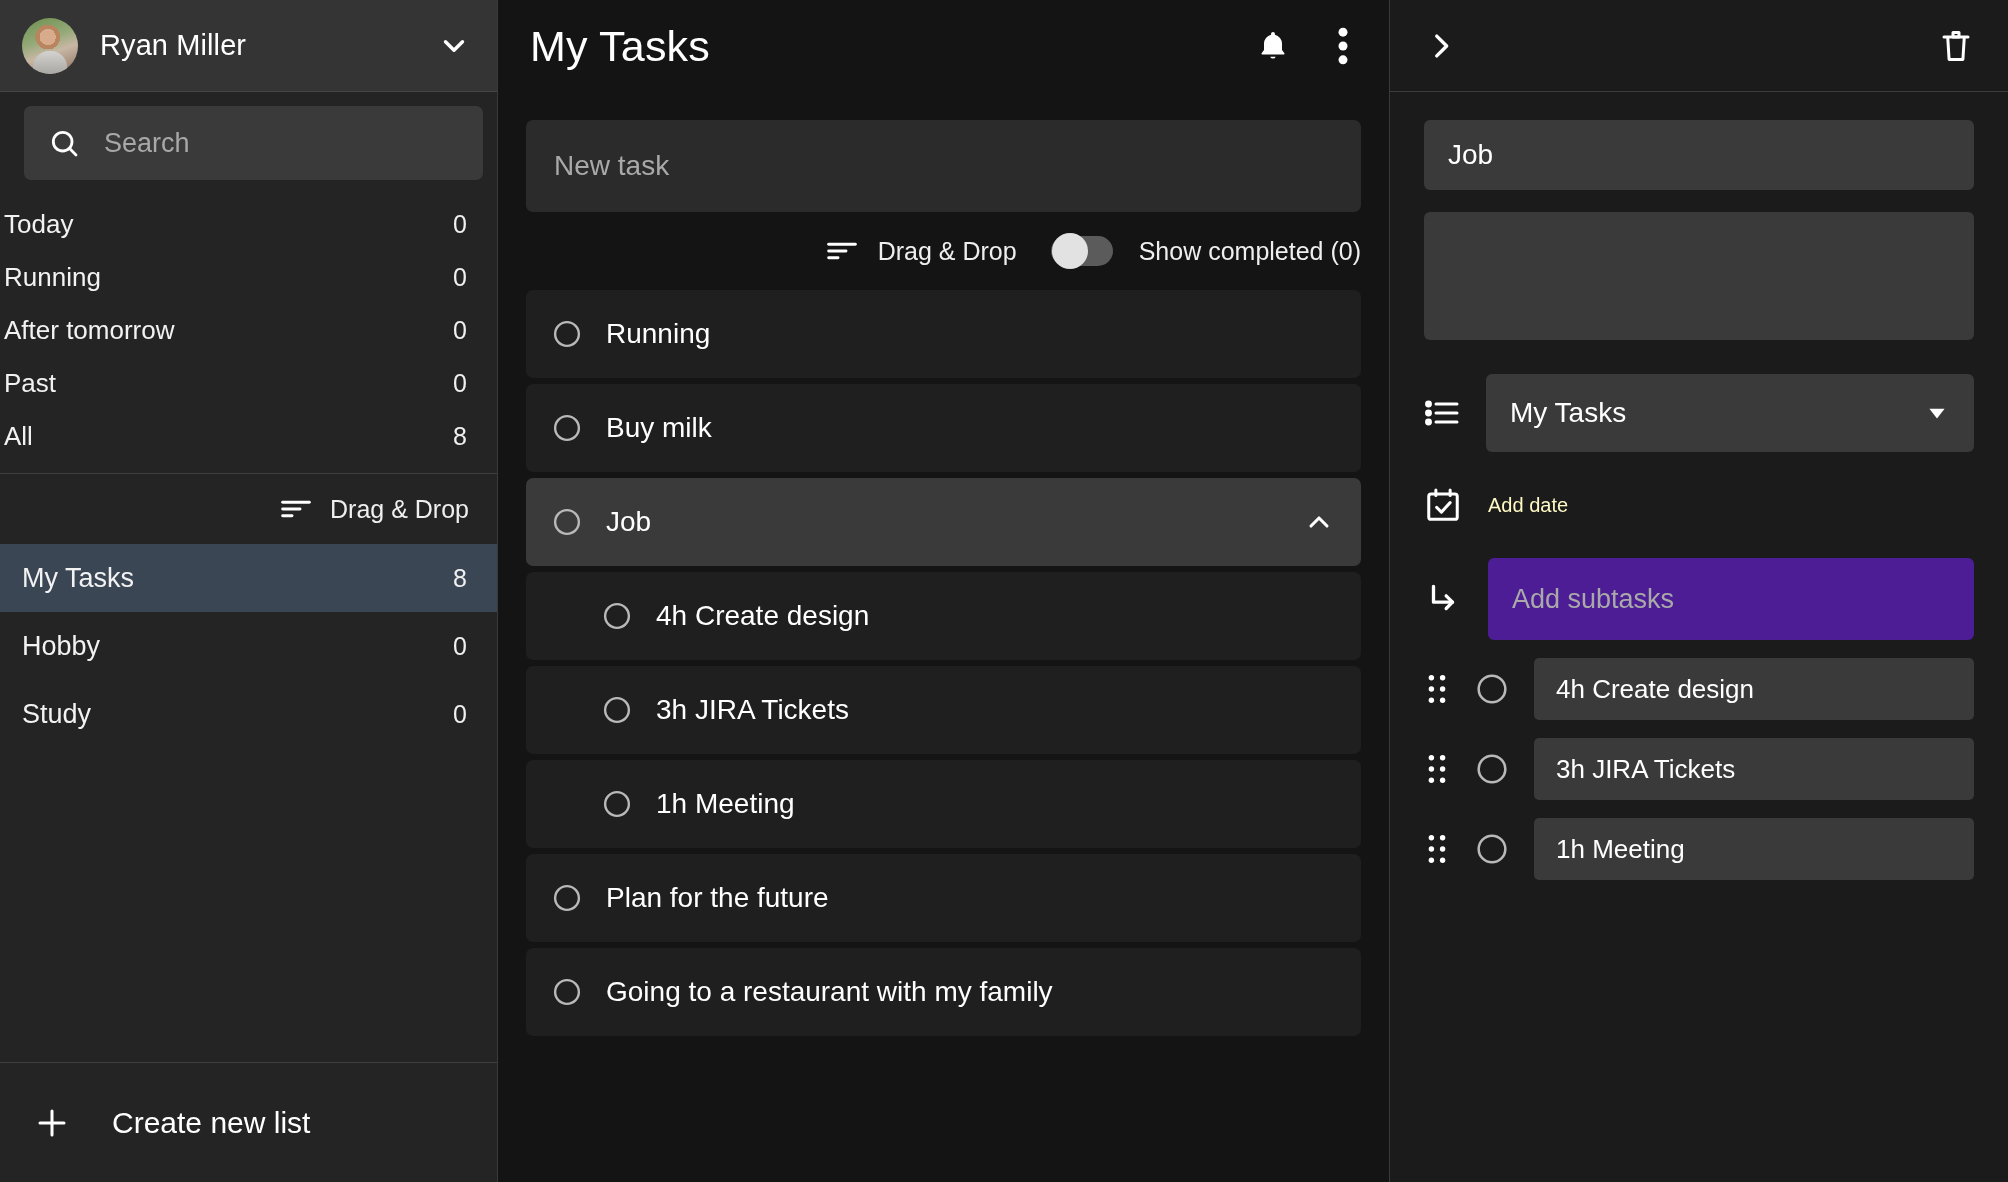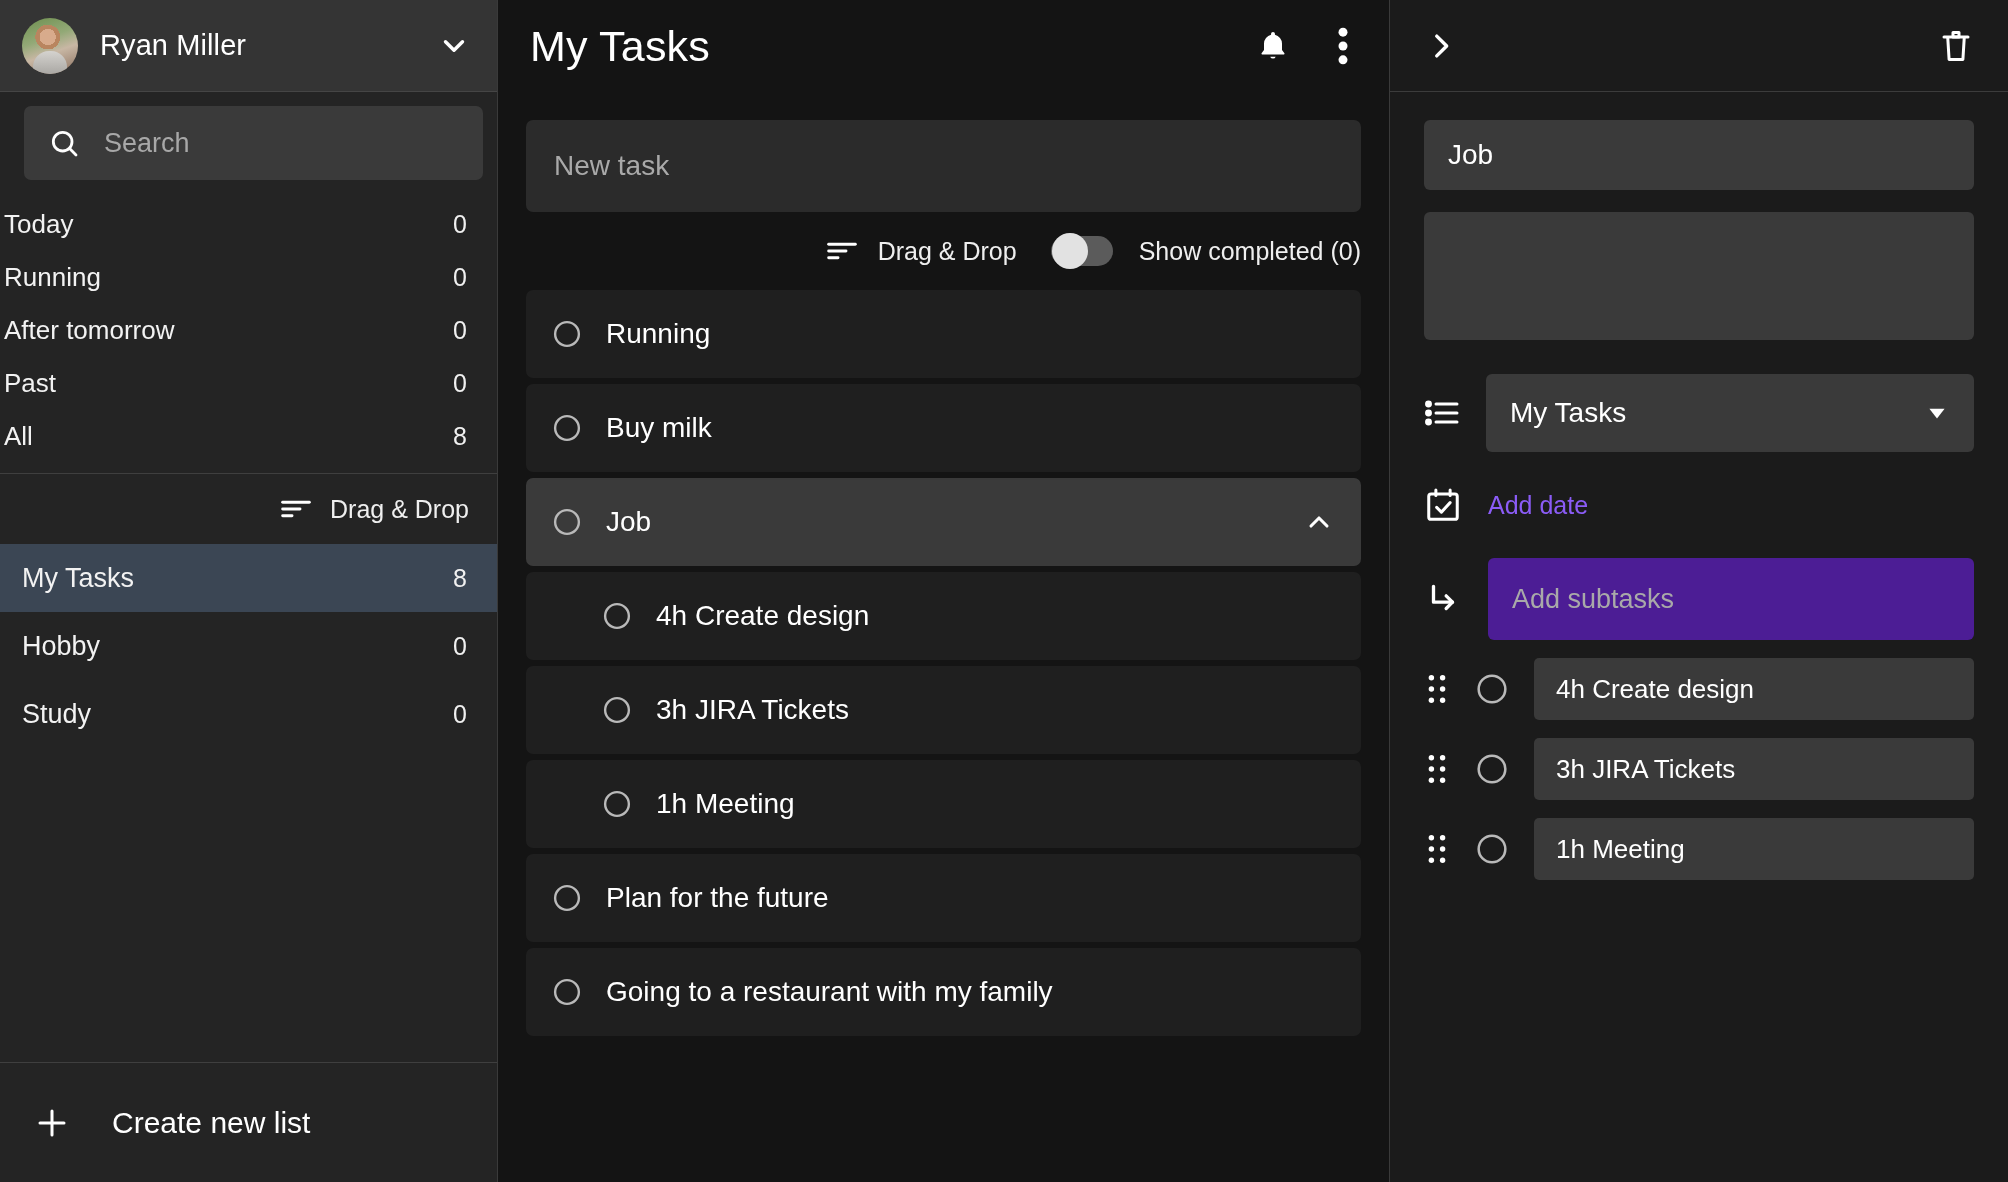--- a/index.html
+++ b/index.html
@@ -155,21 +155,21 @@
   }
   .detail-row {
     display: flex; align-items: center; margin-top: 34px; gap: 26px;
   }
   .select-box {
     flex: 1 1 auto; height: 78px; background: #3a3a3a; border-radius: 6px;
     display: flex; align-items: center; padding: 0 24px;
     color: #fff; font-size: 28px;
   }
   .select-caret { margin-left: auto; }
-  .add-date-link { color: #8b5cf6; font-size: 25px; }
+  .add-date-link { color: #fef9c3; font-size: 20px; }
   .add-subtasks-box {
     flex: 1 1 auto; height: 82px; background: #4c1d95; border-radius: 6px;
     display: flex; align-items: center; padding: 0 24px;
     color: #a9a9a9; font-size: 27px;
   }
   .subtask-row {
     display: flex; align-items: center; margin-top: 18px; gap: 26px;
   }
   .subtask-input {
     flex: 1 1 auto; height: 62px; background: #3a3a3a; border-radius: 5px;

